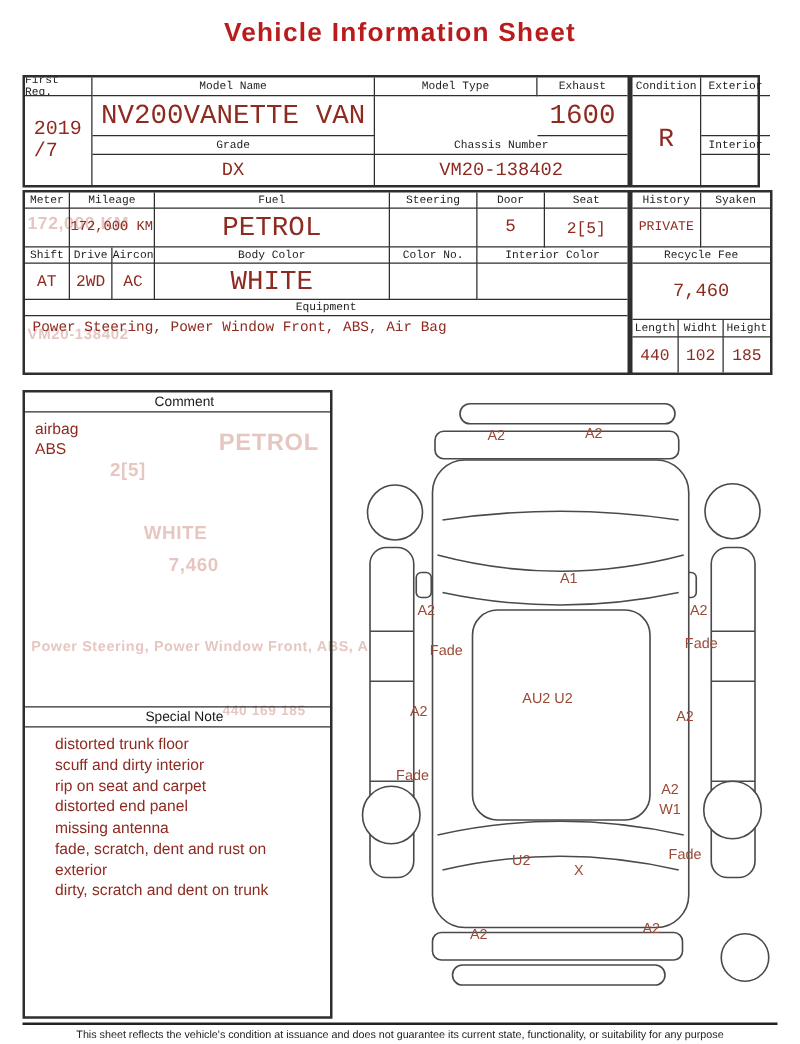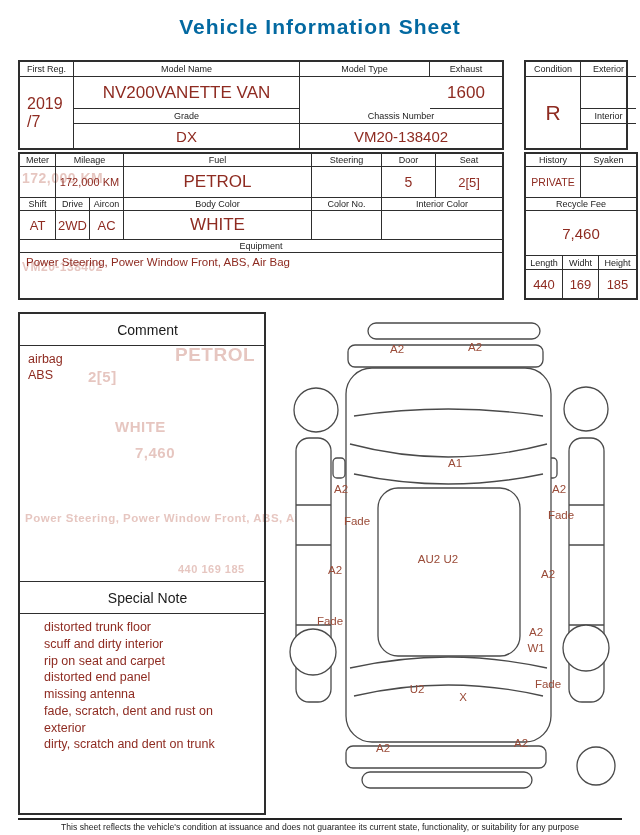--- a/index.html
+++ b/index.html
@@ -3,45 +3,45 @@
 <meta charset="utf-8">
 <style>
   * { margin:0; padding:0; box-sizing:border-box; }
   html,body { background:#ffffff; }
   .page {
     position:relative; width:640px; height:835px; background:#fff;
     font-family:"Liberation Sans", sans-serif; color:#1a1a1a; overflow:hidden;
   }
   .title {
     padding-top:15px; text-align:center; font-size:21px; font-weight:700;
-    letter-spacing:1px; color:#0369a1;
+    letter-spacing:1px; color:#b91c1c;
   }
   .tables { position:absolute; left:18px; top:60px; width:604px; }
-  .trow { display:flex; gap:20px; }
+  .trow { display:flex; gap:0;font-family:Liberation Mono, monospace; }
   .grid { display:grid; border:2px solid #2e2e2e; background:transparent; }
   .t1l { width:486px; grid-template-columns:54px 226px 130px 72px; grid-template-rows:15px 32px 15px 24px; }
   .t1r { width:104px; grid-template-columns:55px 55px; grid-template-rows:15px 32px 15px 24px;text-align:center; }
   .t2 { margin-top:2px; }
   .t2l { width:486px; grid-template-columns:36px 34px 34px 118px 70px 70px 54px 66px; grid-template-rows:13px 31px 13px 29px 13px 45px; }
   .t2r { width:114px; grid-template-columns:37px 18px 18px 37px; grid-template-rows:13px 31px 13px 45px 14px 28px; }
   .cell {
     border-right:1px solid #2e2e2e; border-bottom:1px solid #2e2e2e;
     display:flex; align-items:center; justify-content:center; overflow:hidden;
   }
   .nbr { border-right:none; } .nbb { border-bottom:none; }
   .h { font-size:9px; color:#1c1c1c; }
   .v { color:#8e2b21; }
-  .v16 { font-size:17px;text-align:center; } .v15 { font-size:15px; } .v14 { font-size:14px; }
+  .v16 { font-size:22px;text-align:center; } .v15 { font-size:15px; } .v14 { font-size:14px; }
   .v13 { font-size:13px; } .v11 { font-size:11px; } .v10 { font-size:10.5px; }
   .vR { font-size:21px; }
   .firstreg { flex-direction:column; align-items:flex-start; padding-left:7px; font-size:16px; line-height:1.1; }
   .equipv { align-items:flex-start; justify-content:flex-start; padding:3px 6px; font-size:11.5px; text-align:left; }
   .bottom { position:absolute; left:18px; top:312px; width:604px; height:503px; display:flex; }
   .leftcol { width:248px; height:503px; border:2px solid #2e2e2e; display:flex; flex-direction:column; position:relative; z-index:2; }
-  .boxhead { height:32px; border-bottom:1px solid #2e2e2e; display:flex; align-items:center; justify-content:center; font-size:14px; flex:none;padding-left:11px; }
+  .boxhead { height:16px; border-bottom:1px solid #2e2e2e; display:flex; align-items:center; justify-content:center; font-size:11px; flex:none;padding-left:11px; }
   .comment-body { height:236px; border-bottom:1px solid #2e2e2e; padding:5px 8px; font-size:12.5px; color:#8e2b21; line-height:1.3; flex:none; }
   .note-body { flex:1; padding:5px 24px; font-size:12.5px; color:#8e2b21; line-height:1.34; }
   .diagram { flex:1; position:relative; }
   .diagram svg { position:absolute; left:0; top:0; }
   .dlabel {
     position:absolute; transform:translate(-50%,-50%); font-size:11.5px;
     color:#9a4b38; white-space:nowrap; z-index:3;
   }
   .ghost {
     position:absolute; color:#dcaea6; opacity:.7; filter:blur(.5px);
@@ -125,21 +125,21 @@
         <div class="cell h" style="grid-area:1/1/2/3">History</div>
         <div class="cell h nbr" style="grid-area:1/3/2/5">Syaken</div>
         <div class="cell v v10" style="grid-area:2/1/3/3">PRIVATE</div>
         <div class="cell v nbr" style="grid-area:2/3/3/5"></div>
         <div class="cell h nbr" style="grid-area:3/1/4/5">Recycle Fee</div>
         <div class="cell v v15 nbr" style="grid-area:4/1/5/5">7,460</div>
         <div class="cell h" style="grid-area:5/1/6/2">Length</div>
         <div class="cell h" style="grid-area:5/2/6/4">Widht</div>
         <div class="cell h nbr" style="grid-area:5/4/6/5">Height</div>
         <div class="cell v v13 nbb" style="grid-area:6/1/7/2">440</div>
-        <div class="cell v v13 nbb" style="grid-area:6/2/7/4">169</div>
+        <div class="cell v v13 nbb" style="grid-area:6/2/7/4">102</div>
         <div class="cell v v13 nbr nbb" style="grid-area:6/4/7/5">185</div>
       </div>
     </div>
   </div>
 
   <div class="bottom">
 
     <div class="ghost" style="left:157px;top:32px;font-size:19px">PETROL</div>
     <div class="ghost" style="left:70px;top:56px;font-size:15px">2[5]</div>
     <div class="ghost" style="left:97px;top:106px;font-size:15px">WHITE</div>

